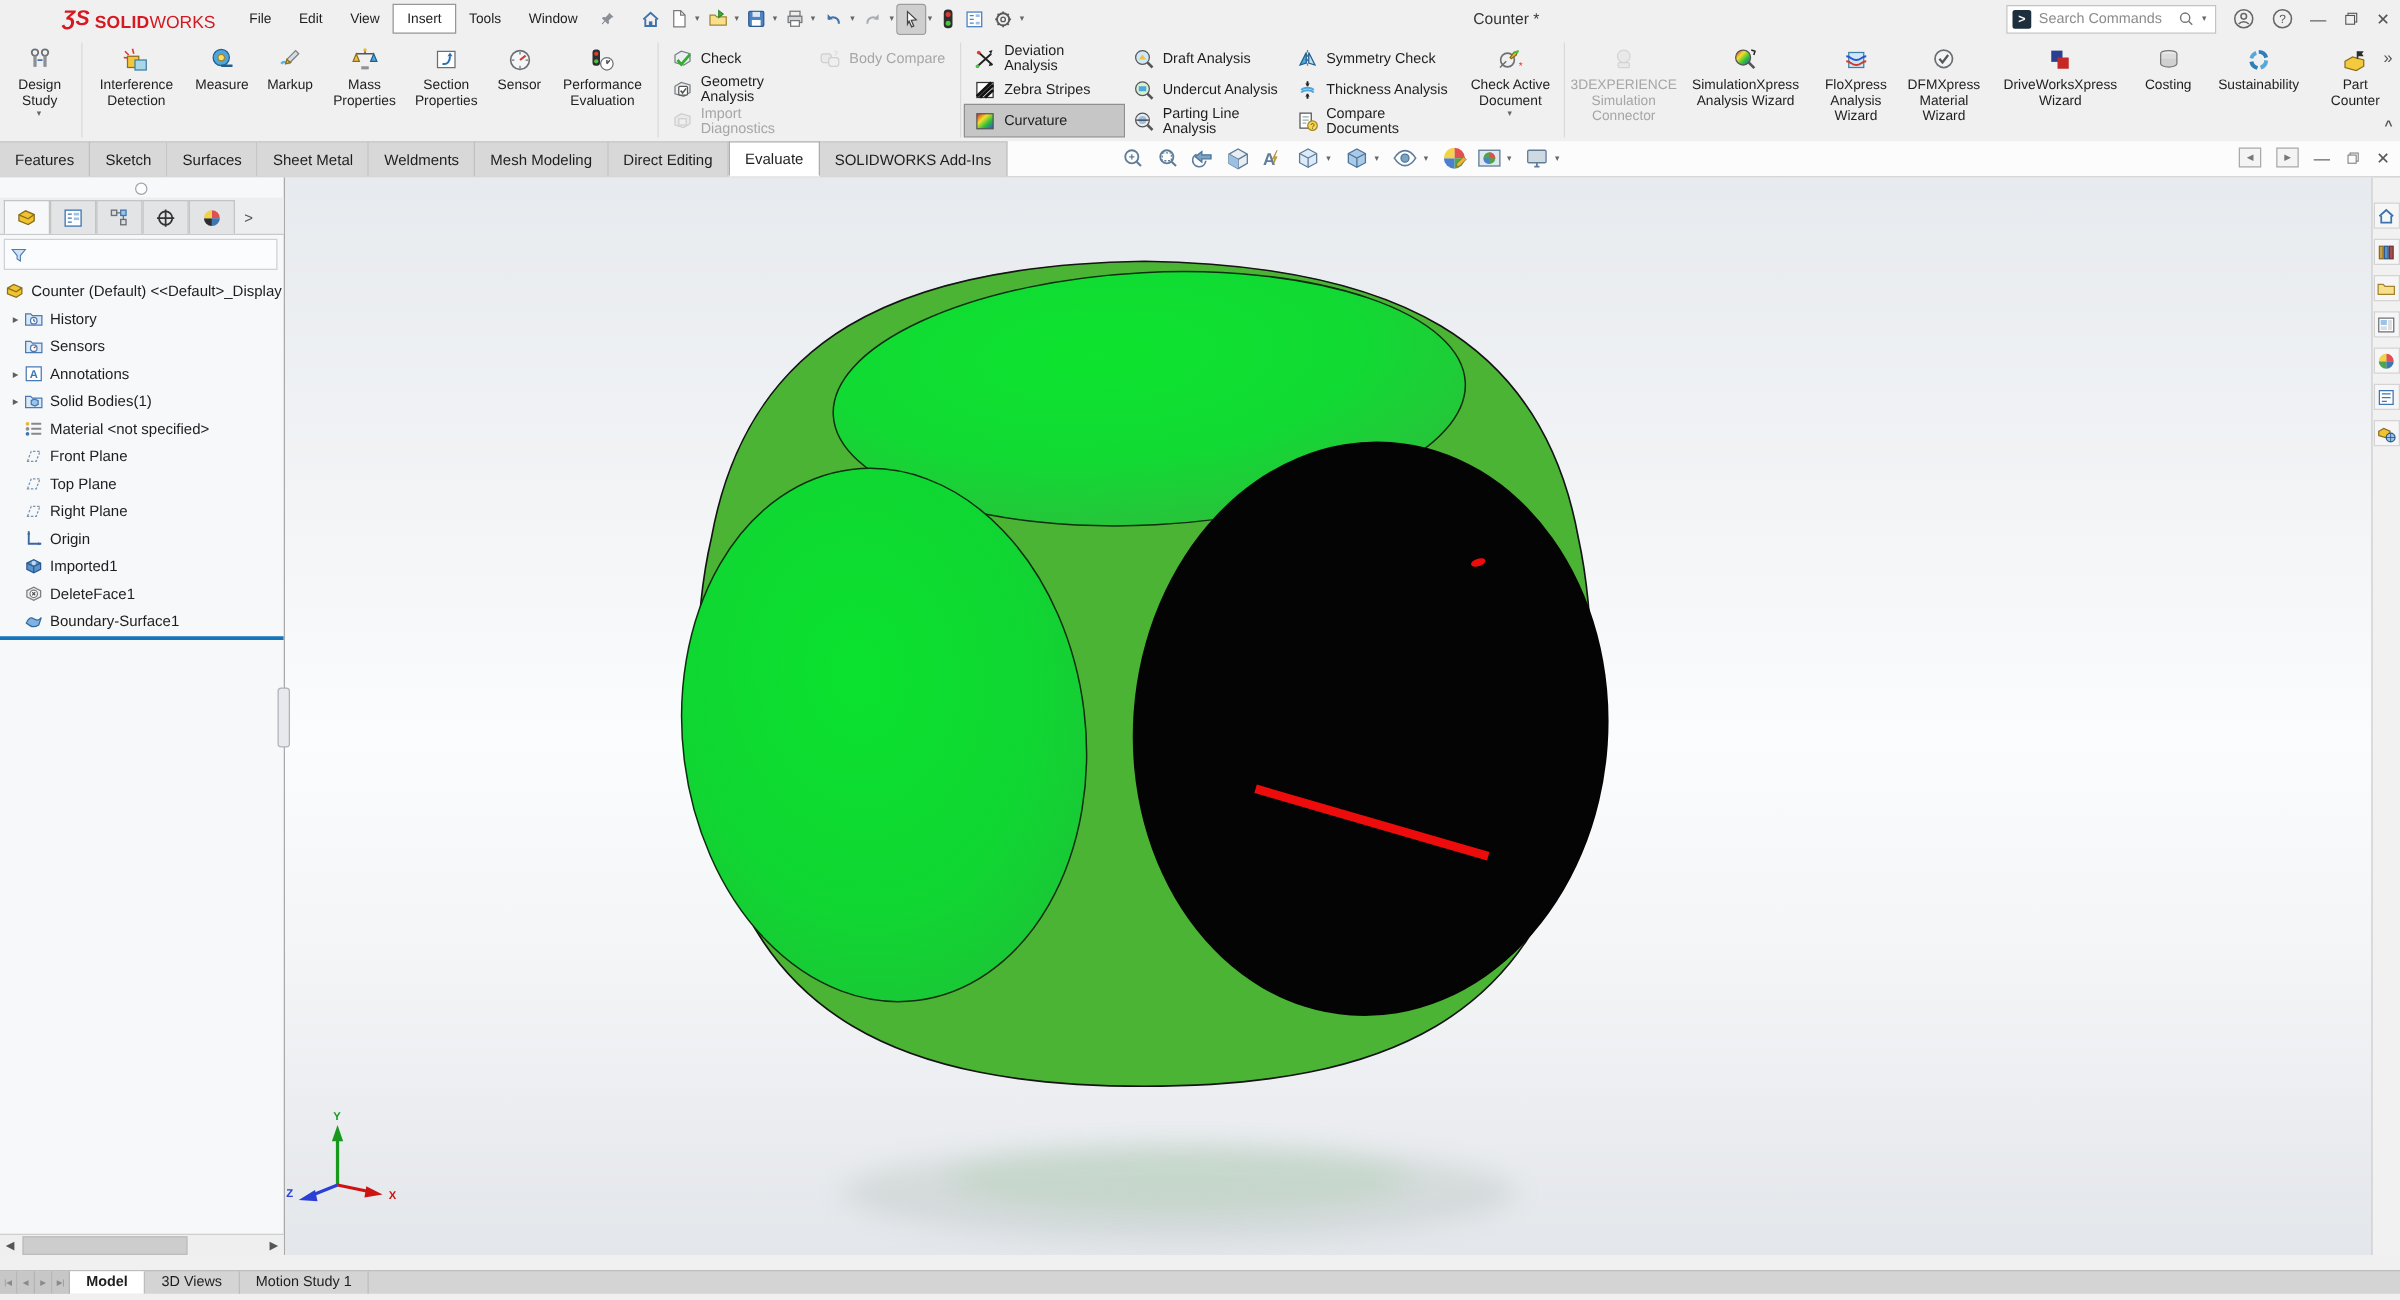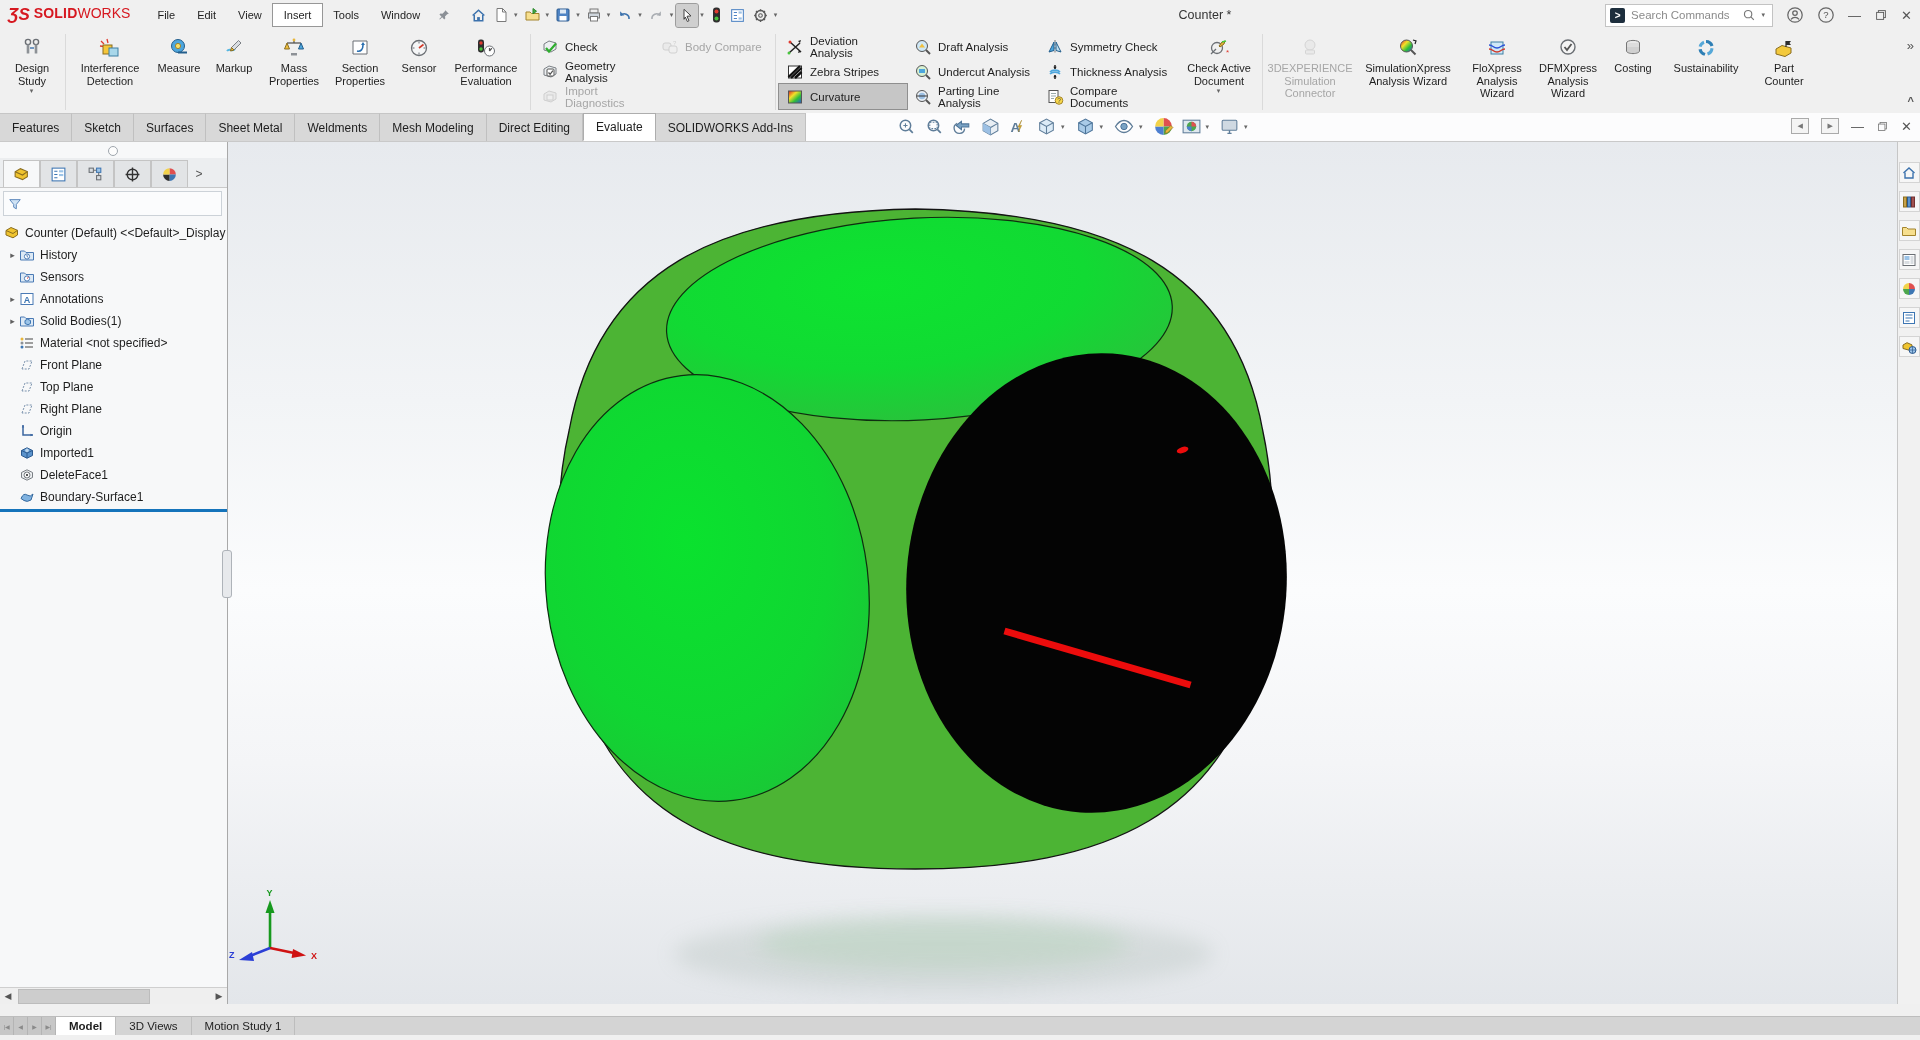--- a/index.html
+++ b/index.html
@@ -2,21 +2,21 @@
 <html><head>
 <meta charset="utf-8">
 <style>
   html,body{margin:0;padding:0;background:#333;}
   #app{position:relative;width:1920px;height:1040px;background:#f0f0f0;
        font-family:"Liberation Sans",sans-serif;overflow:hidden;color:#1e1e1e;
        -webkit-font-smoothing:antialiased;}
   svg{display:block}
   
   .titlebar{height:30px;display:flex;align-items:center;padding:0 8px;background:#f0f0f0;position:relative;}
-  .brand{display:flex;align-items:flex-start;margin-right:16px;white-space:nowrap;}
+  .brand{display:flex;align-items:flex-end;margin-right:16px;white-space:nowrap;margin-left:42px;}
   .brand .mark{color:#d61820;font-weight:bold;font-style:italic;font-size:17px;margin-right:4px;}
   .brand .b{color:#d61820;font-weight:bold;font-size:14px;letter-spacing:.2px;}
   .brand .l{color:#d61820;font-size:14px;}
   .menubar{display:flex;align-items:center;font-size:11px;}
   .menu{padding:5px 11px;}
   .menu.active{background:#fff;outline:1px solid #979797;}
   .pinbtn{margin:0 6px;display:flex;align-items:center;}
   .qat{display:flex;align-items:center;margin-left:10px;}
   .qbtn{display:flex;align-items:center;padding:3px 3px;border-radius:2px;}
   .qbtn.pressed{background:#cfcfcf;outline:1px solid #9d9d9d;}
@@ -513,21 +513,30 @@
         </span>
       <span class="rlb">FloXpress Analysis Wizard</span>
     </div>
     <div class="rlarge" style="width:66px">
       <span class="ric">
           <svg width="22" height="22" viewBox="0 0 22 22">
             <circle cx="11" cy="10" r="7" fill="#f4f4f4" stroke="#6b6f74" stroke-width="1.4"></circle>
             <path d="M7.5 10l2.5 3 4.5-6" fill="none" stroke="#555" stroke-width="1.8"></path>
           </svg>
         </span>
-      <span class="rlb">DFMXpress Analysis Wizard</span>
+      <span class="rlb">DFMXpress Material Wizard</span>
+    </div>
+    <div class="rlarge" style="width:110px">
+      <span class="ric">
+          <svg width="22" height="22" viewBox="0 0 22 22">
+            <rect x="4" y="3.5" width="9" height="9" fill="#2b3f90"></rect>
+            <rect x="9" y="9" width="9" height="9" fill="#c62828"></rect>
+          </svg>
+        </span>
+      <span class="rlb">DriveWorksXpress Wizard</span>
     </div>
     <div class="rlarge" style="width:52px">
       <span class="ric">
           <svg width="22" height="22" viewBox="0 0 22 22">
             <ellipse cx="11" cy="6" rx="6.5" ry="2.6" fill="#e8e8e8" stroke="#777"></ellipse>
             <path d="M4.5 6v4c0 1.4 2.9 2.6 6.5 2.6s6.5-1.2 6.5-2.6V6" fill="#dcdcdc" stroke="#777"></path>
             <path d="M4.5 10v4c0 1.4 2.9 2.6 6.5 2.6s6.5-1.2 6.5-2.6v-4" fill="#d0d0d0" stroke="#777"></path>
           </svg>
         </span>
       <span class="rlb">Costing</span>

